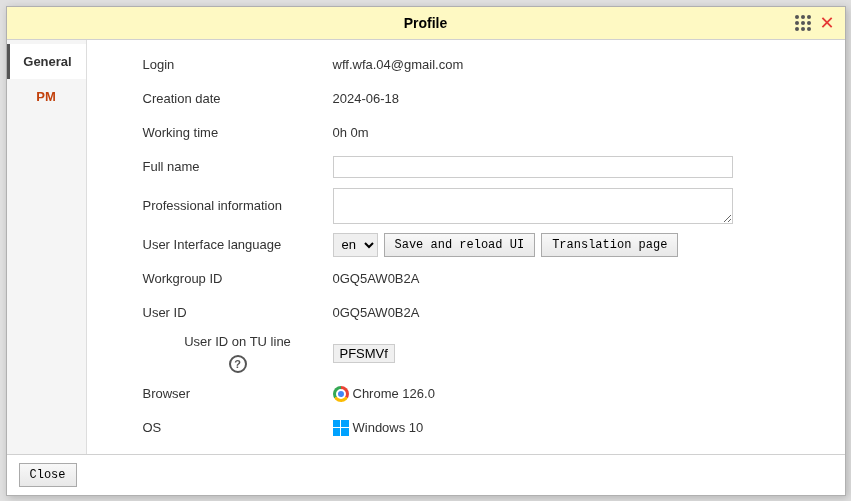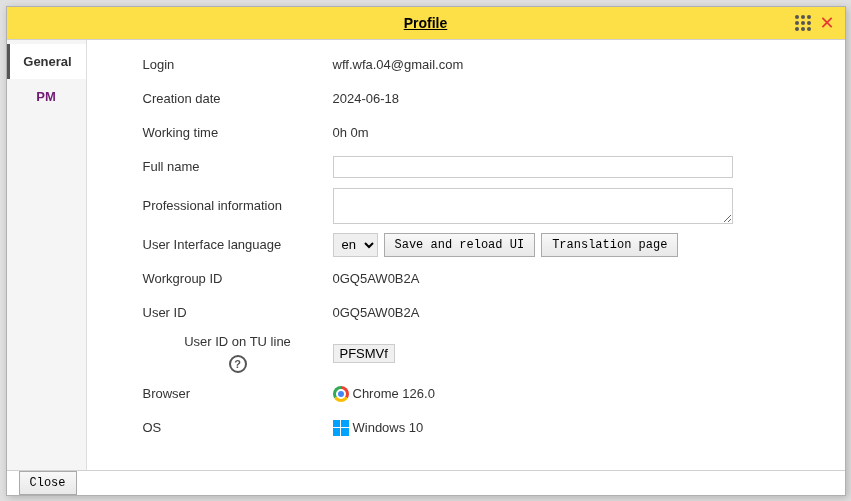--- a/index.html
+++ b/index.html
@@ -23,22 +23,21 @@
       flex-direction: column;
       box-shadow: 2px 2px 8px rgba(0,0,0,0.2);
     }
     .title-bar {
       display: flex;
       align-items: center;
       justify-content: center;
       padding: 8px 8px;
       border-bottom: 1px solid #d0d0d0;
       position: relative;
-      background: #fde047;
-      text-decoration: underline;
+      background: #fef9c3;
     }
     .title-bar-title {
       font-weight: bold;
       font-size: 14px;
     }
     .title-bar-icons {
       position: absolute;
       right: 10px;
       top: 50%;
       transform: translateY(-50%);
@@ -85,21 +84,21 @@
       font-size: 13px;
       text-align: center;
       color: #333;
     }
     .sidebar-item.active {
       background: #ffffff;
       border-left: 3px solid #555;
       font-weight: bold;
     }
     .sidebar-item.pm {
-      color: #701a75;
+      color: #c2410c;
       font-weight: bold;
     }
     .main-content {
       flex: 1;
       padding: 12px 20px;
       overflow-y: auto;
     }
     .field-row {
       display: flex;
       align-items: center;
@@ -215,21 +214,21 @@
       grid-template-rows: 1fr 1fr;
       gap: 1px;
       flex-shrink: 0;
     }
     .windows-icon span {
       background: #00a2ff;
       display: block;
     }
     .footer {
       border-top: 1px solid #d0d0d0;
-      padding: 0 12px;
+      padding: 8px 12px;
       display: flex;
       align-items: center;
     }
   </style>
 </head>
 <body>
 
 <div class="dialog">
 
   <div class="title-bar">

